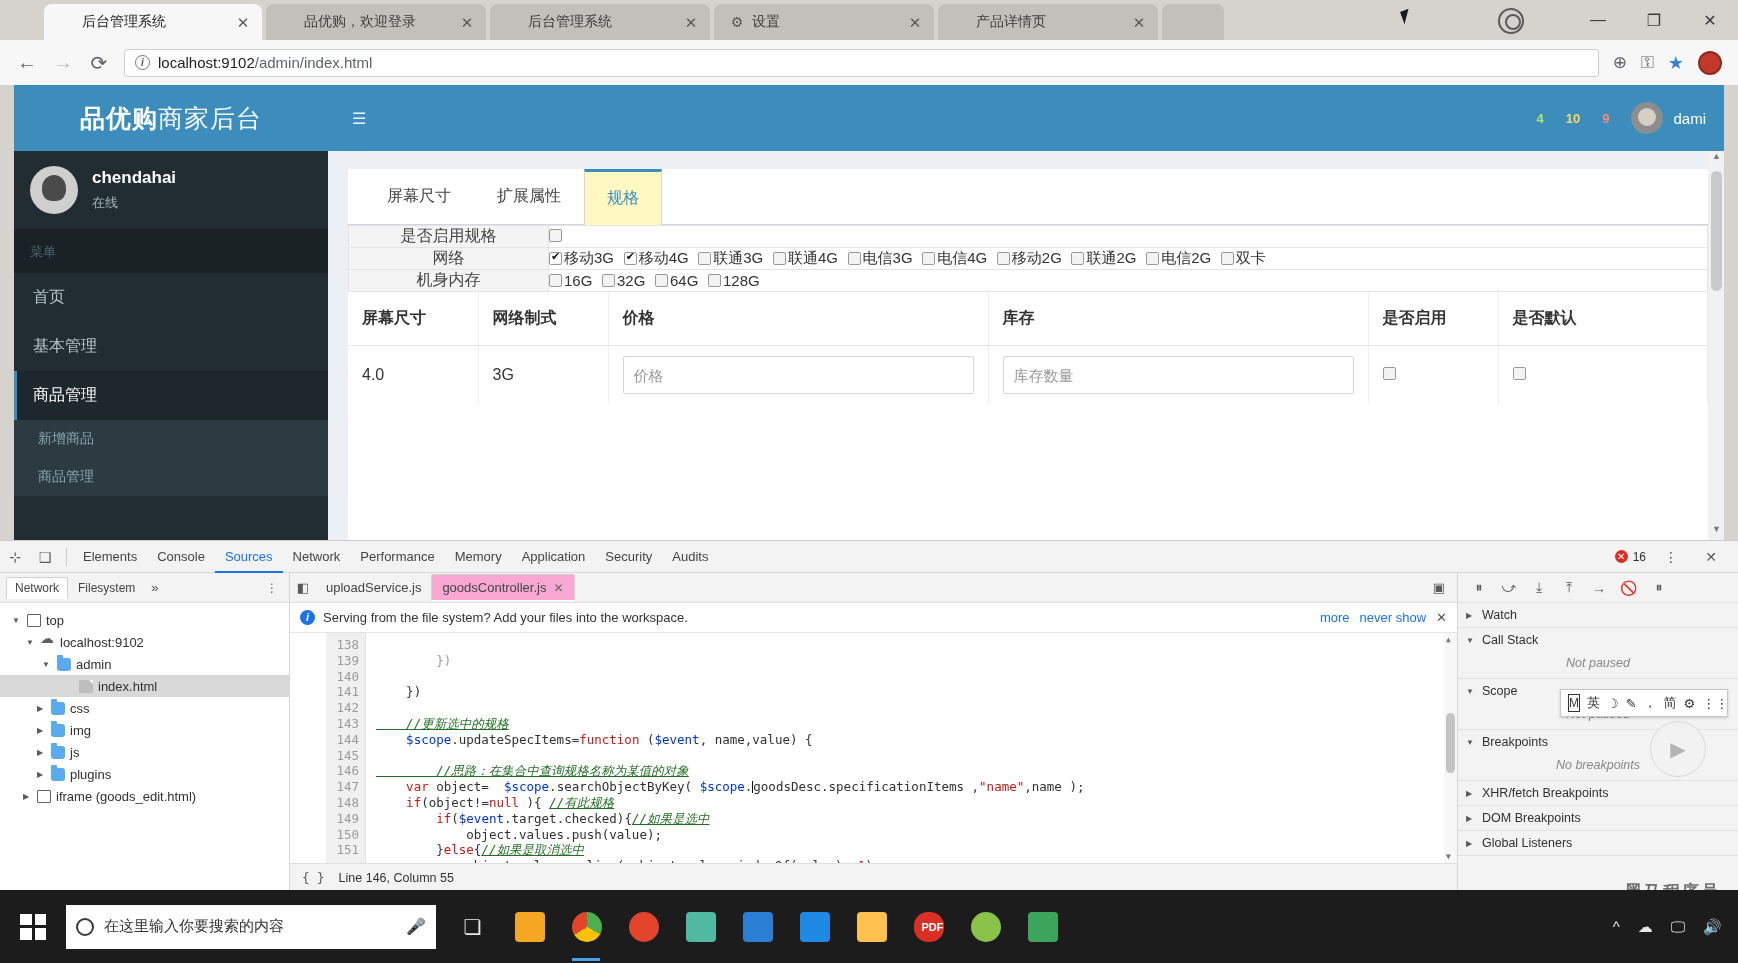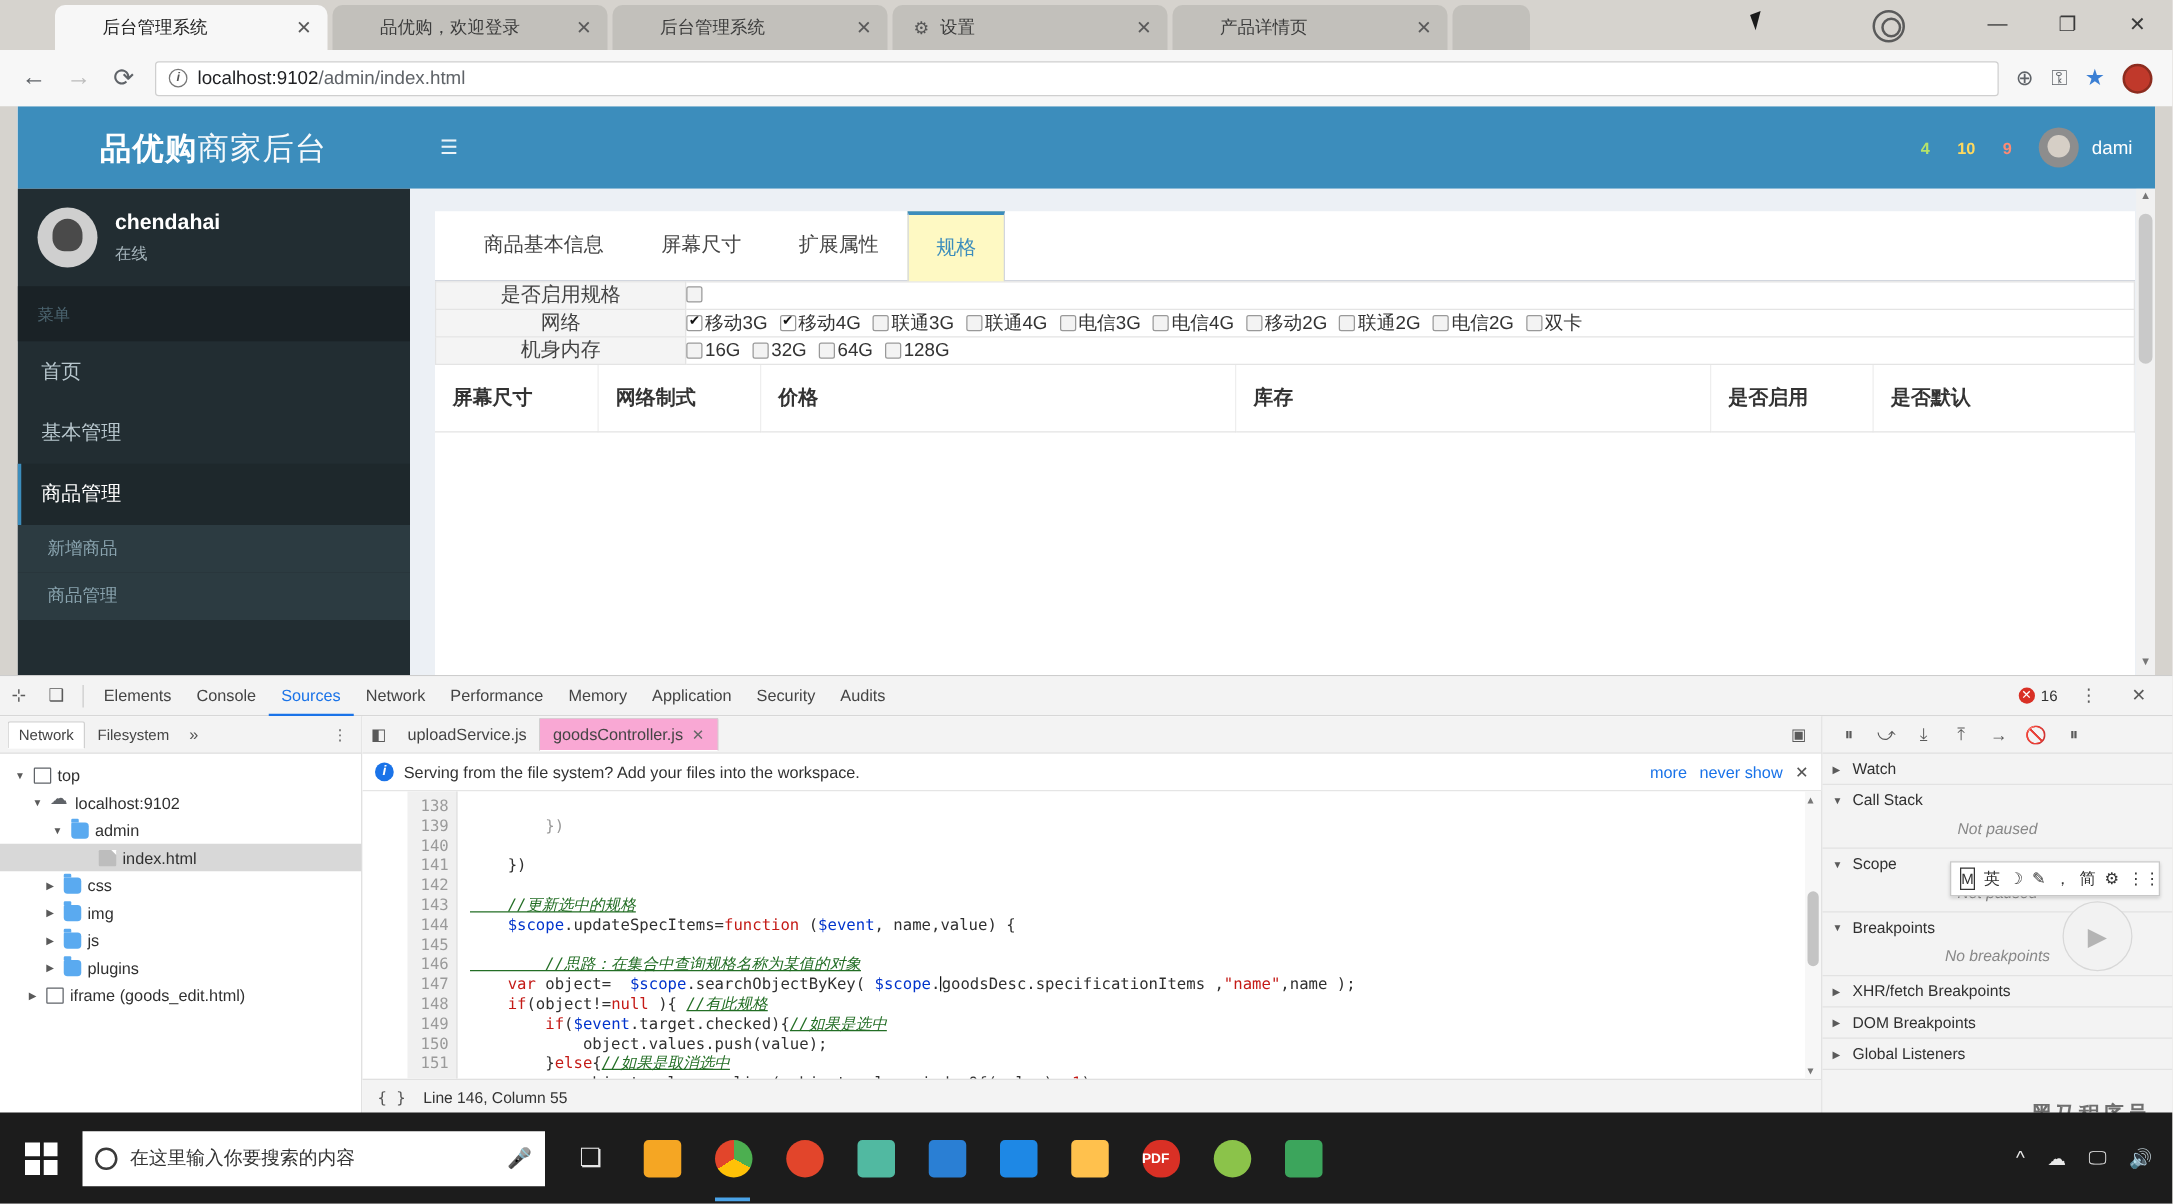--- a/index.html
+++ b/index.html
@@ -308,21 +308,20 @@
       <div class="side-item">首页</div>
       <div class="side-item">基本管理</div>
       <div class="side-item active">商品管理</div>
       <div class="side-sub">新增商品</div>
       <div class="side-sub">商品管理</div>
     </div>
 
     <div class="content">
       <div class="panel">
         <div class="tabs-row">
-          <div class="ptab">商品基本信息</div>
           <div class="ptab">屏幕尺寸</div>
           <div class="ptab">扩展属性</div>
           <div class="ptab active">规格</div>
         </div>
 
         <table class="form-table">
           <tbody>
               <tr>
             <td class="lbl-cell">是否启用规格</td>
             <td class="val-cell">
@@ -400,20 +399,32 @@
 
         <table class="spec-table">
           <tbody>
               <tr>
             <th style="width:130px;">屏幕尺寸</th>
             <th style="width:130px;">网络制式</th>
             <th style="width:380px;">价格</th>
             <th style="width:380px;">库存</th>
             <th style="width:130px;">是否启用</th>
             <th>是否默认</th>
+          </tr>
+          <tr>
+            <td>4.0</td>
+            <td>3G</td>
+            <td>
+              <input class="inp" placeholder="价格" style="">
+            </td>
+            <td>
+              <input class="inp" placeholder="库存数量" style="">
+            </td>
+            <td><span class="cb"></span></td>
+            <td><span class="cb"></span></td>
           </tr>
         </tbody>
           </table>
       </div>
       <div class="pg-scroll">
         <div class="arr" style="top:0;">▲</div>
         <div class="thumb" style="top:20px;"></div>
         <div class="arr" style="bottom:0;">▼</div>
       </div>
     </div>
@@ -670,21 +681,21 @@
     <span class="tbi">
         <span class="sq" style="background:#2a7fd4;"></span>
       </span>
     <span class="tbi">
         <span class="sq" style="background:#1e88e5;"></span>
       </span>
     <span class="tbi">
         <span class="sq" style="background:#ffc14d;"></span>
       </span>
     <span class="tbi">
-        <span class="sq" style="background:#d93025;color:#fff;font-size:11px;font-weight:bold;text-align:left;line-height:30px;border-radius:14px;">PDF</span>
+        <span class="sq" style="background:#d93025;color:#fff;font-size:11px;font-weight:bold;text-align:right;line-height:30px;border-radius:14px;">PDF</span>
       </span>
     <span class="tbi">
         <span class="sq" style="background:#8bc34a;border-radius:50%;"></span>
       </span>
     <span class="tbi">
         <span class="sq" style="background:#3ca55c;"></span>
       </span>
   </div>
   <div class="tray">
     <span>^</span>

